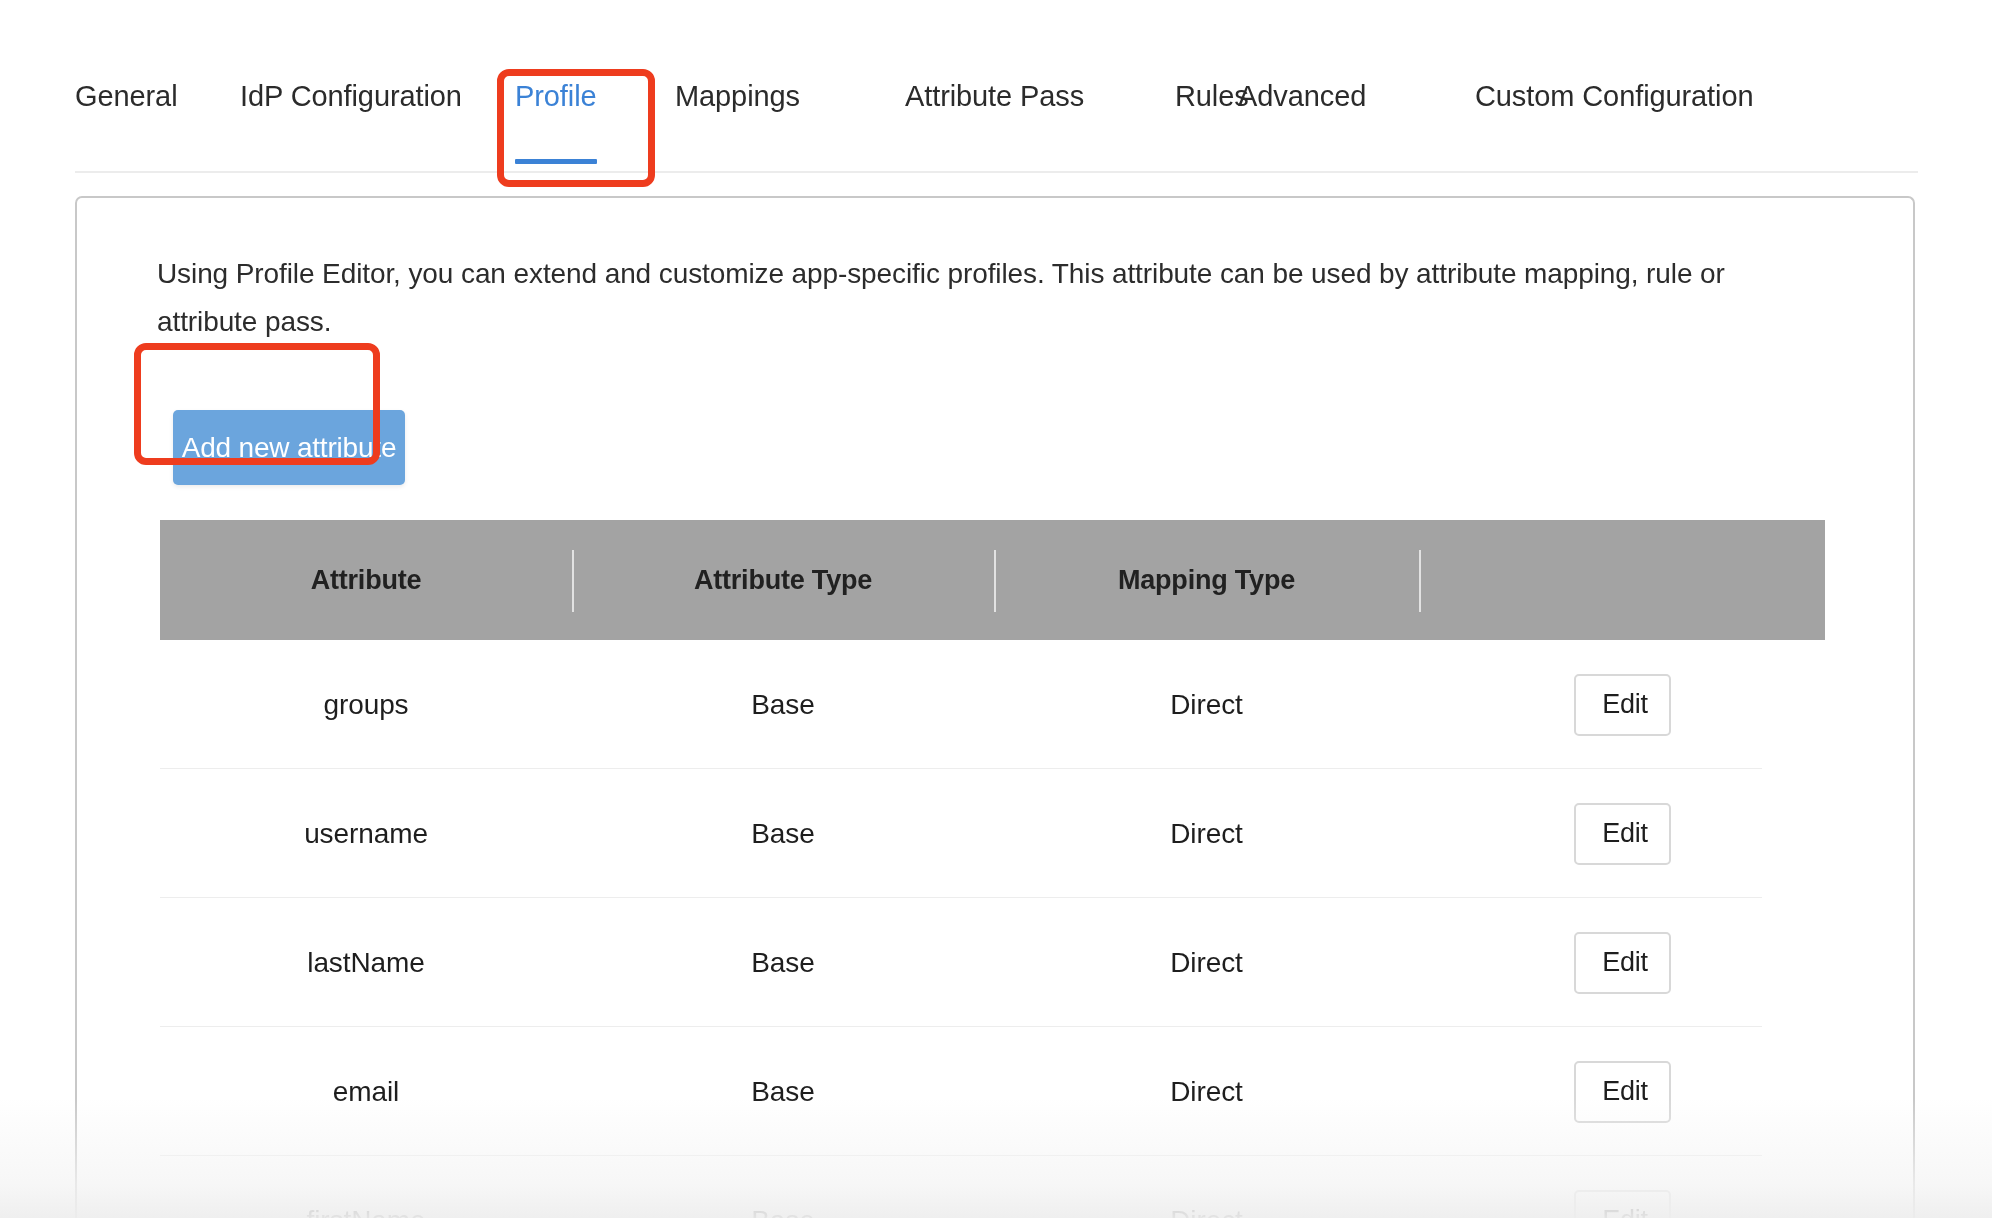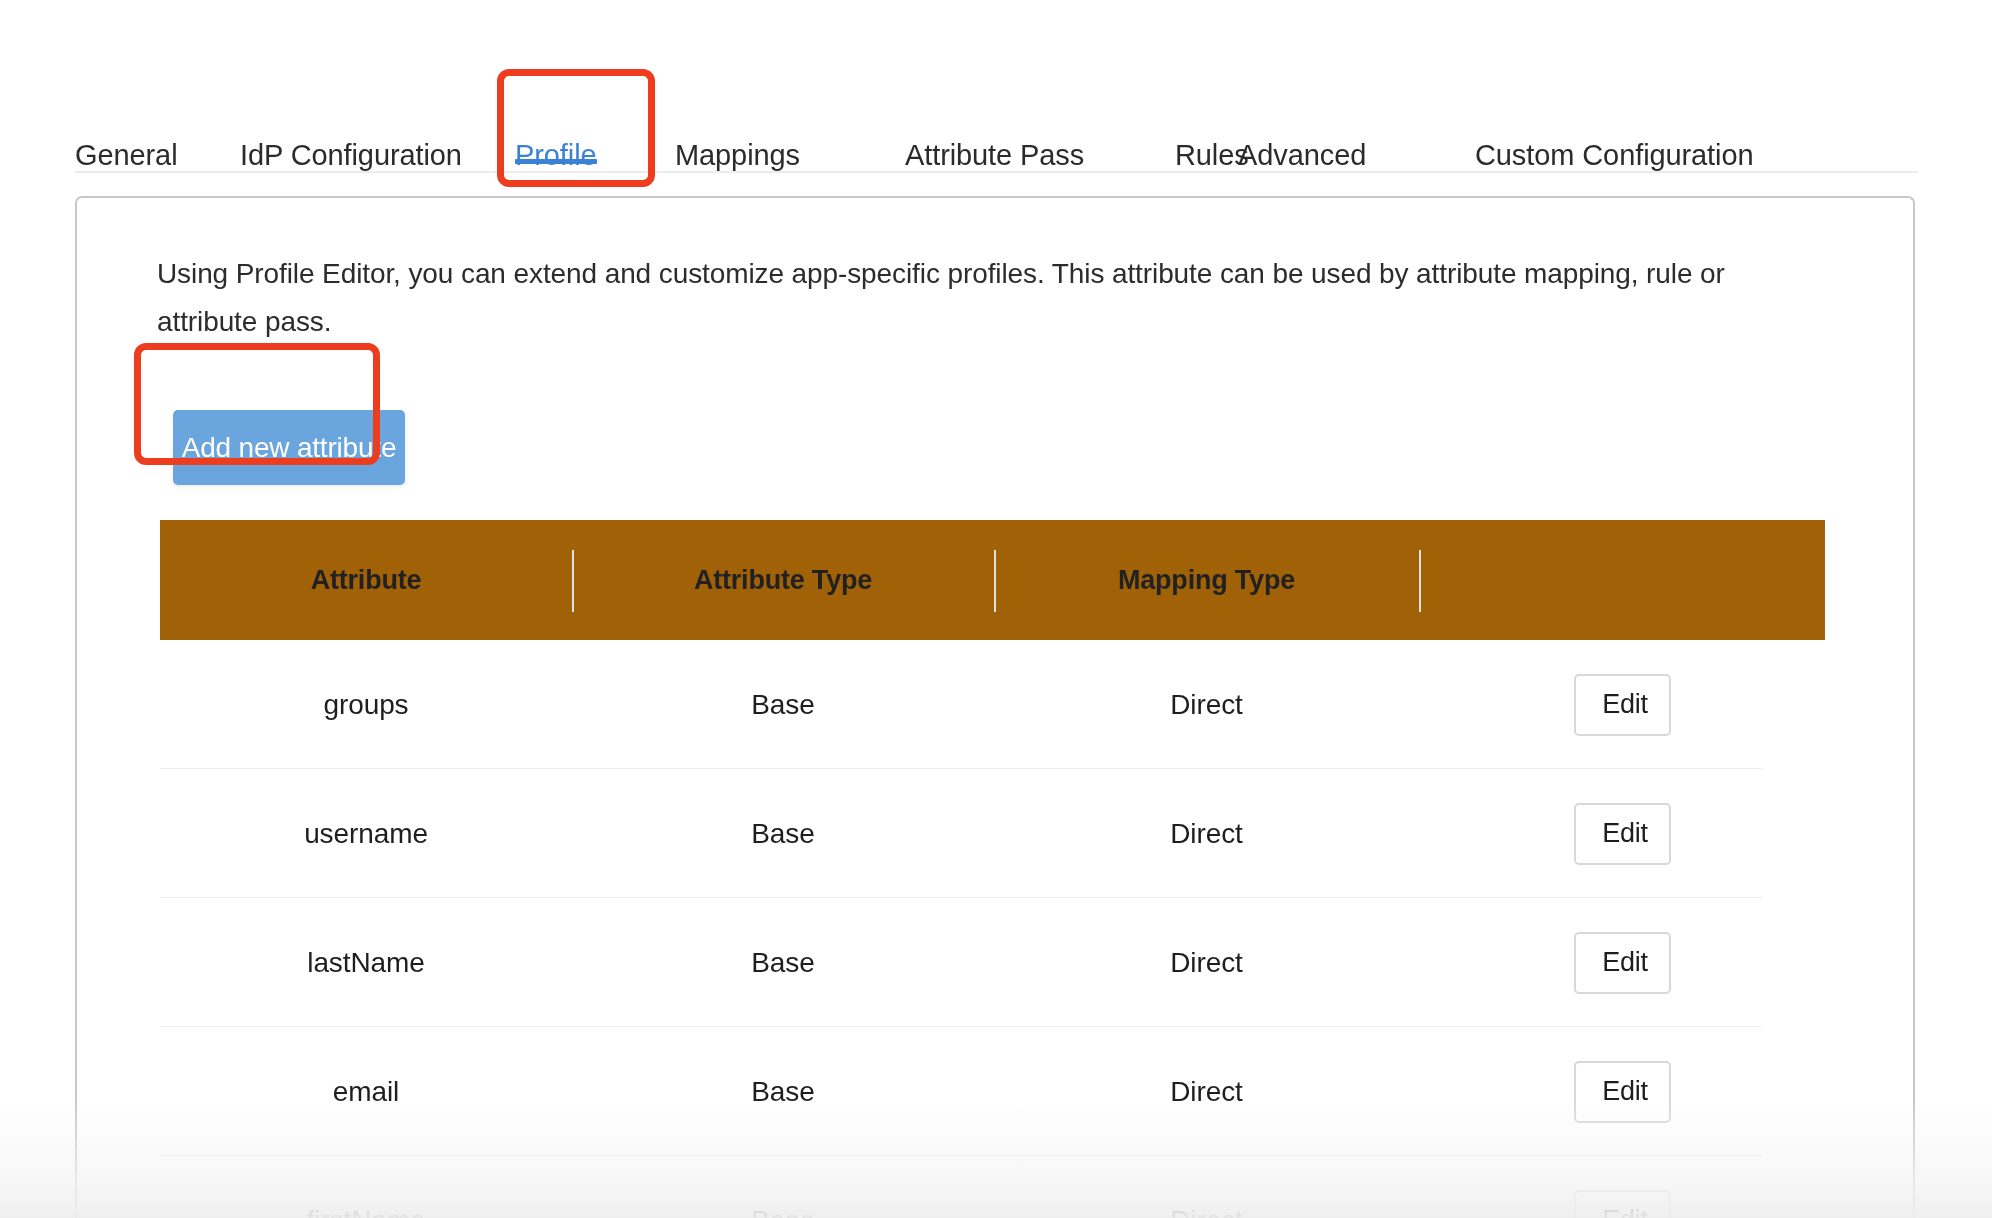--- a/index.html
+++ b/index.html
@@ -39,21 +39,21 @@
   }
   .tablist {
     display: flex;
     align-items: flex-start;
     height: 92px;
   }
   .tab {
     position: relative;
     height: 92px;
     display: flex;
-    align-items: flex-end;
+    align-items: flex-start;
     font-size: 29px;
     color: #2b2b2b;
     letter-spacing: -0.1px;
     white-space: nowrap;
     cursor: pointer;
     padding: 0 0 0 0;
   }
   .tab + .tab { margin-left: 0; }
   .tab.active { color: #3b82d6; }
   .tab .tabunder {
@@ -140,21 +140,21 @@
     left: 83px;
     top: 322px;
     width: 1665px;
   }
   .trow {
     display: flex;
     align-items: center;
     position: relative;
   }
   #thead {
-    background: #a16207;
+    background: #a3a3a3;
     height: 120px;
   }
   #thead .cell {
     font-size: 27px;
     font-weight: bold;
     color: #212121;
     letter-spacing: -0.2px;
   }
   #thead-sep {
     position: absolute;

